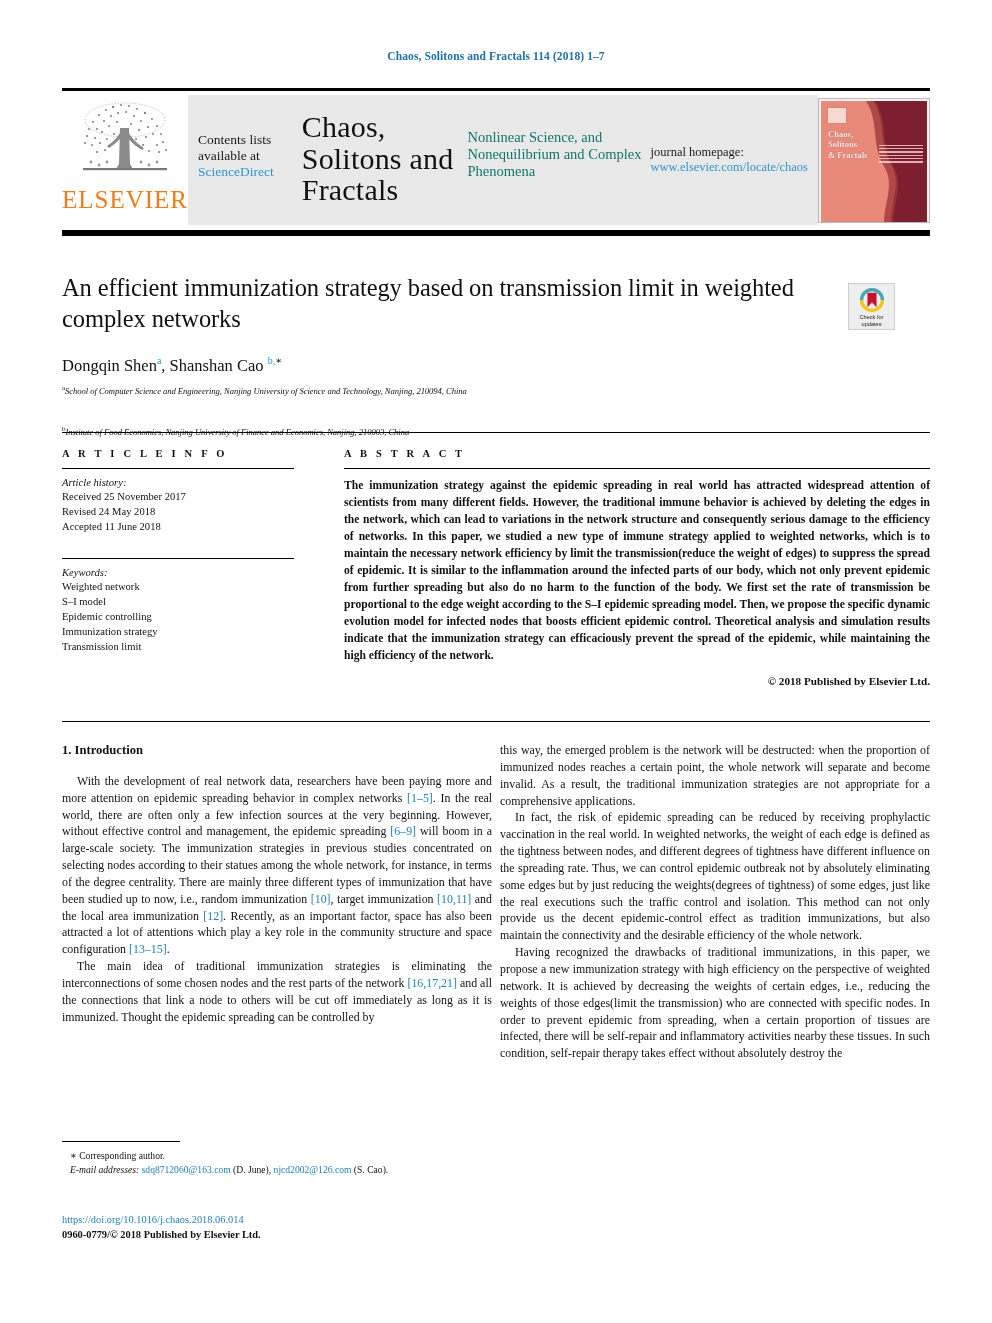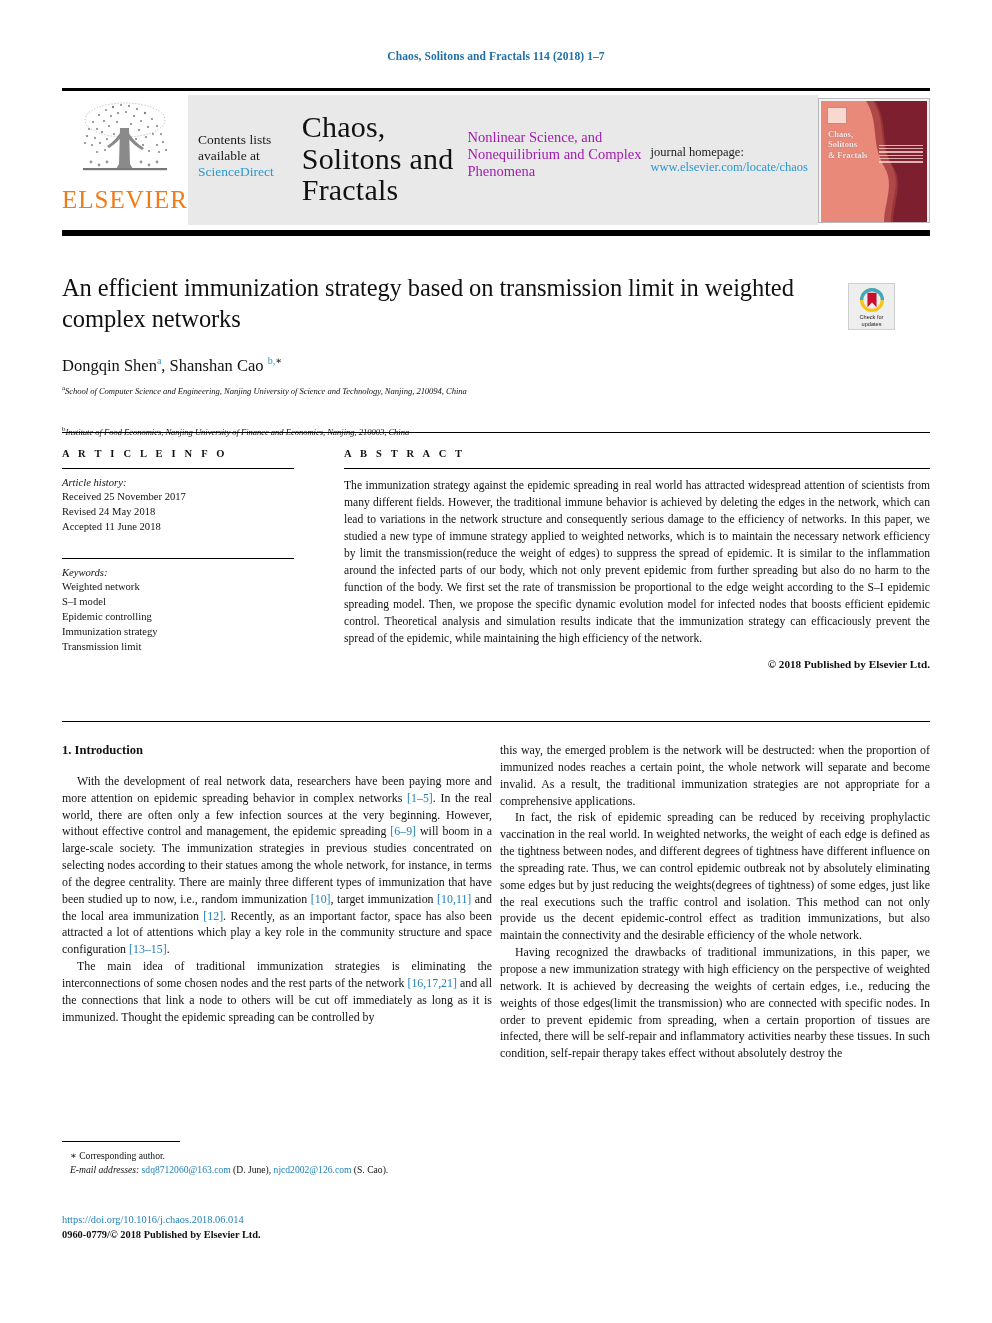--- a/index.html
+++ b/index.html
@@ -89,21 +89,21 @@
   .contents-line .sd { color: #2a97d0; }
   .journal-title {
     font-size: 30px;
     letter-spacing: 0.2px;
     color: #111;
     line-height: 1.05;
     margin-bottom: 3px;
   }
   .journal-sub {
     font-size: 14.5px;
-    color: #a21caf;
+    color: #0f766e;
     margin-bottom: 11px;
   }
   .homepage-line { font-size: 12.5px; color: #1a1a1a; }
   .homepage-line .url { color: #2a97d0; }
   .cover-block {
     width: 112px;
     flex: 0 0 112px;
     display: flex;
     align-items: center;
     justify-content: flex-end;
@@ -248,20 +248,21 @@
     line-height: 1.42;
   }
   .info-gap { height: 24px; }
 
   .abstract-body {
     font-size: 11.6px;
     line-height: 1.47;
     text-align: justify;
     color: #111;
     margin: 0;
+    font-weight: bold;
   }
   .copyright {
     font-size: 11.2px;
     font-weight: bold;
     text-align: right;
     margin-top: 11px;
     color: #111;
   }
 
   

